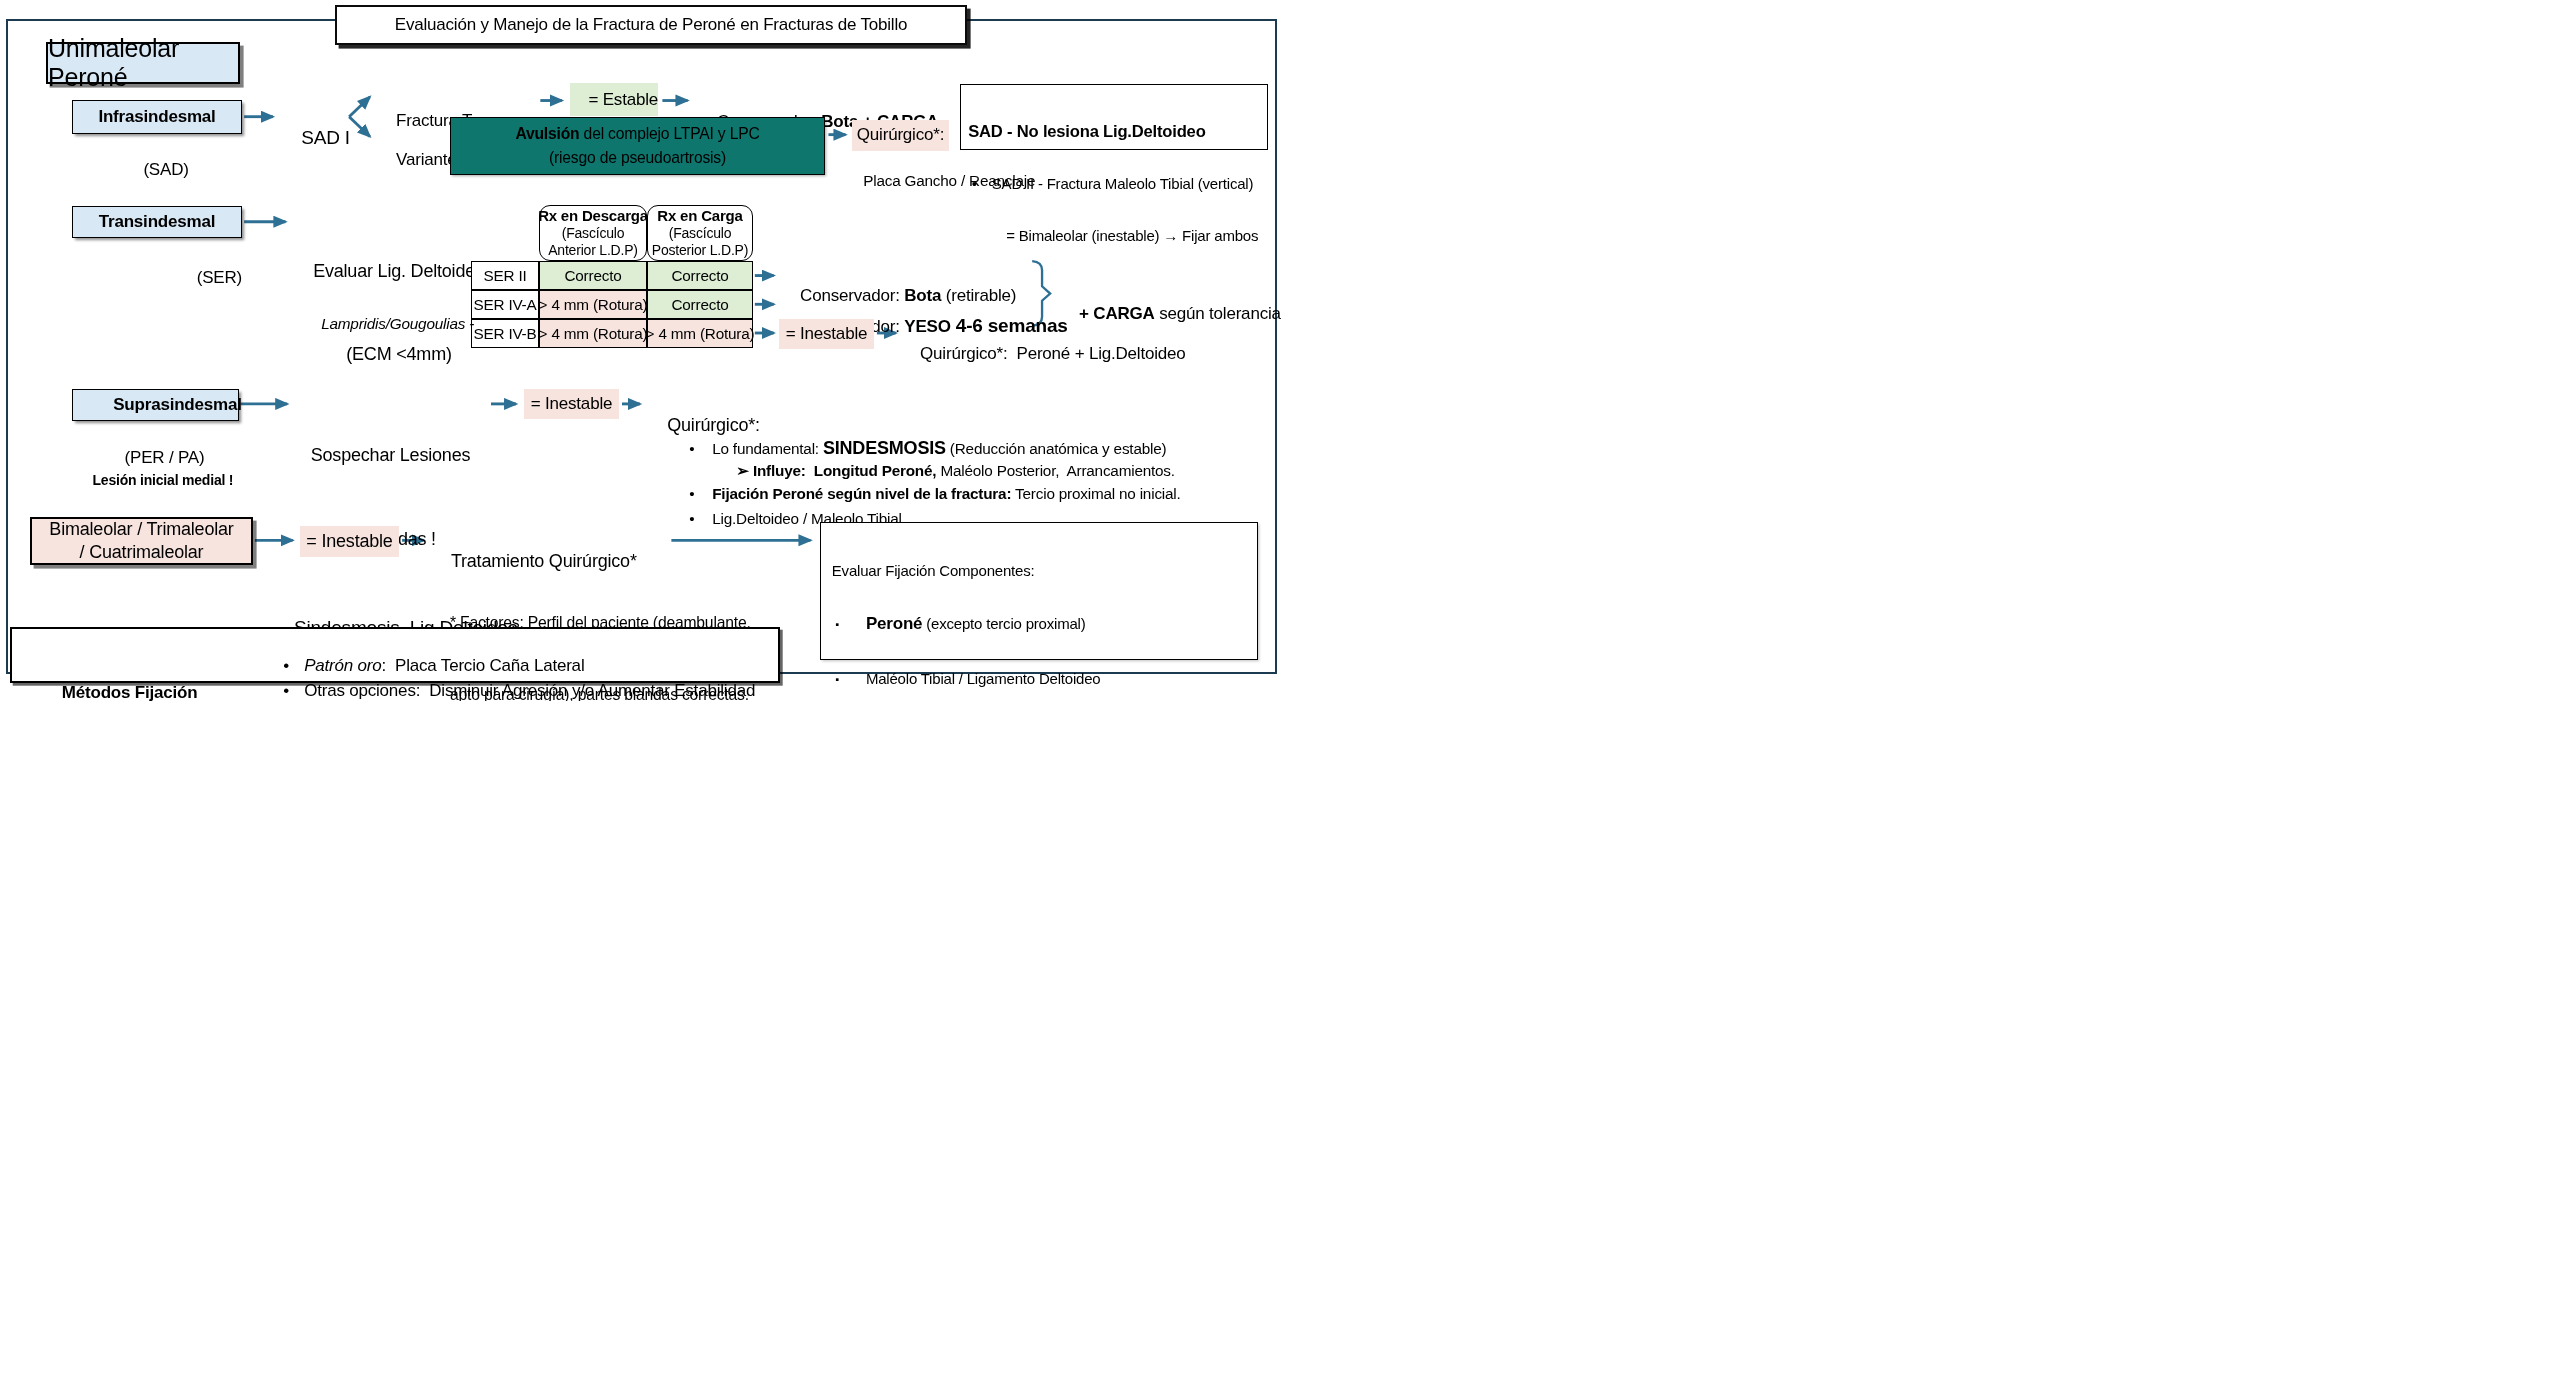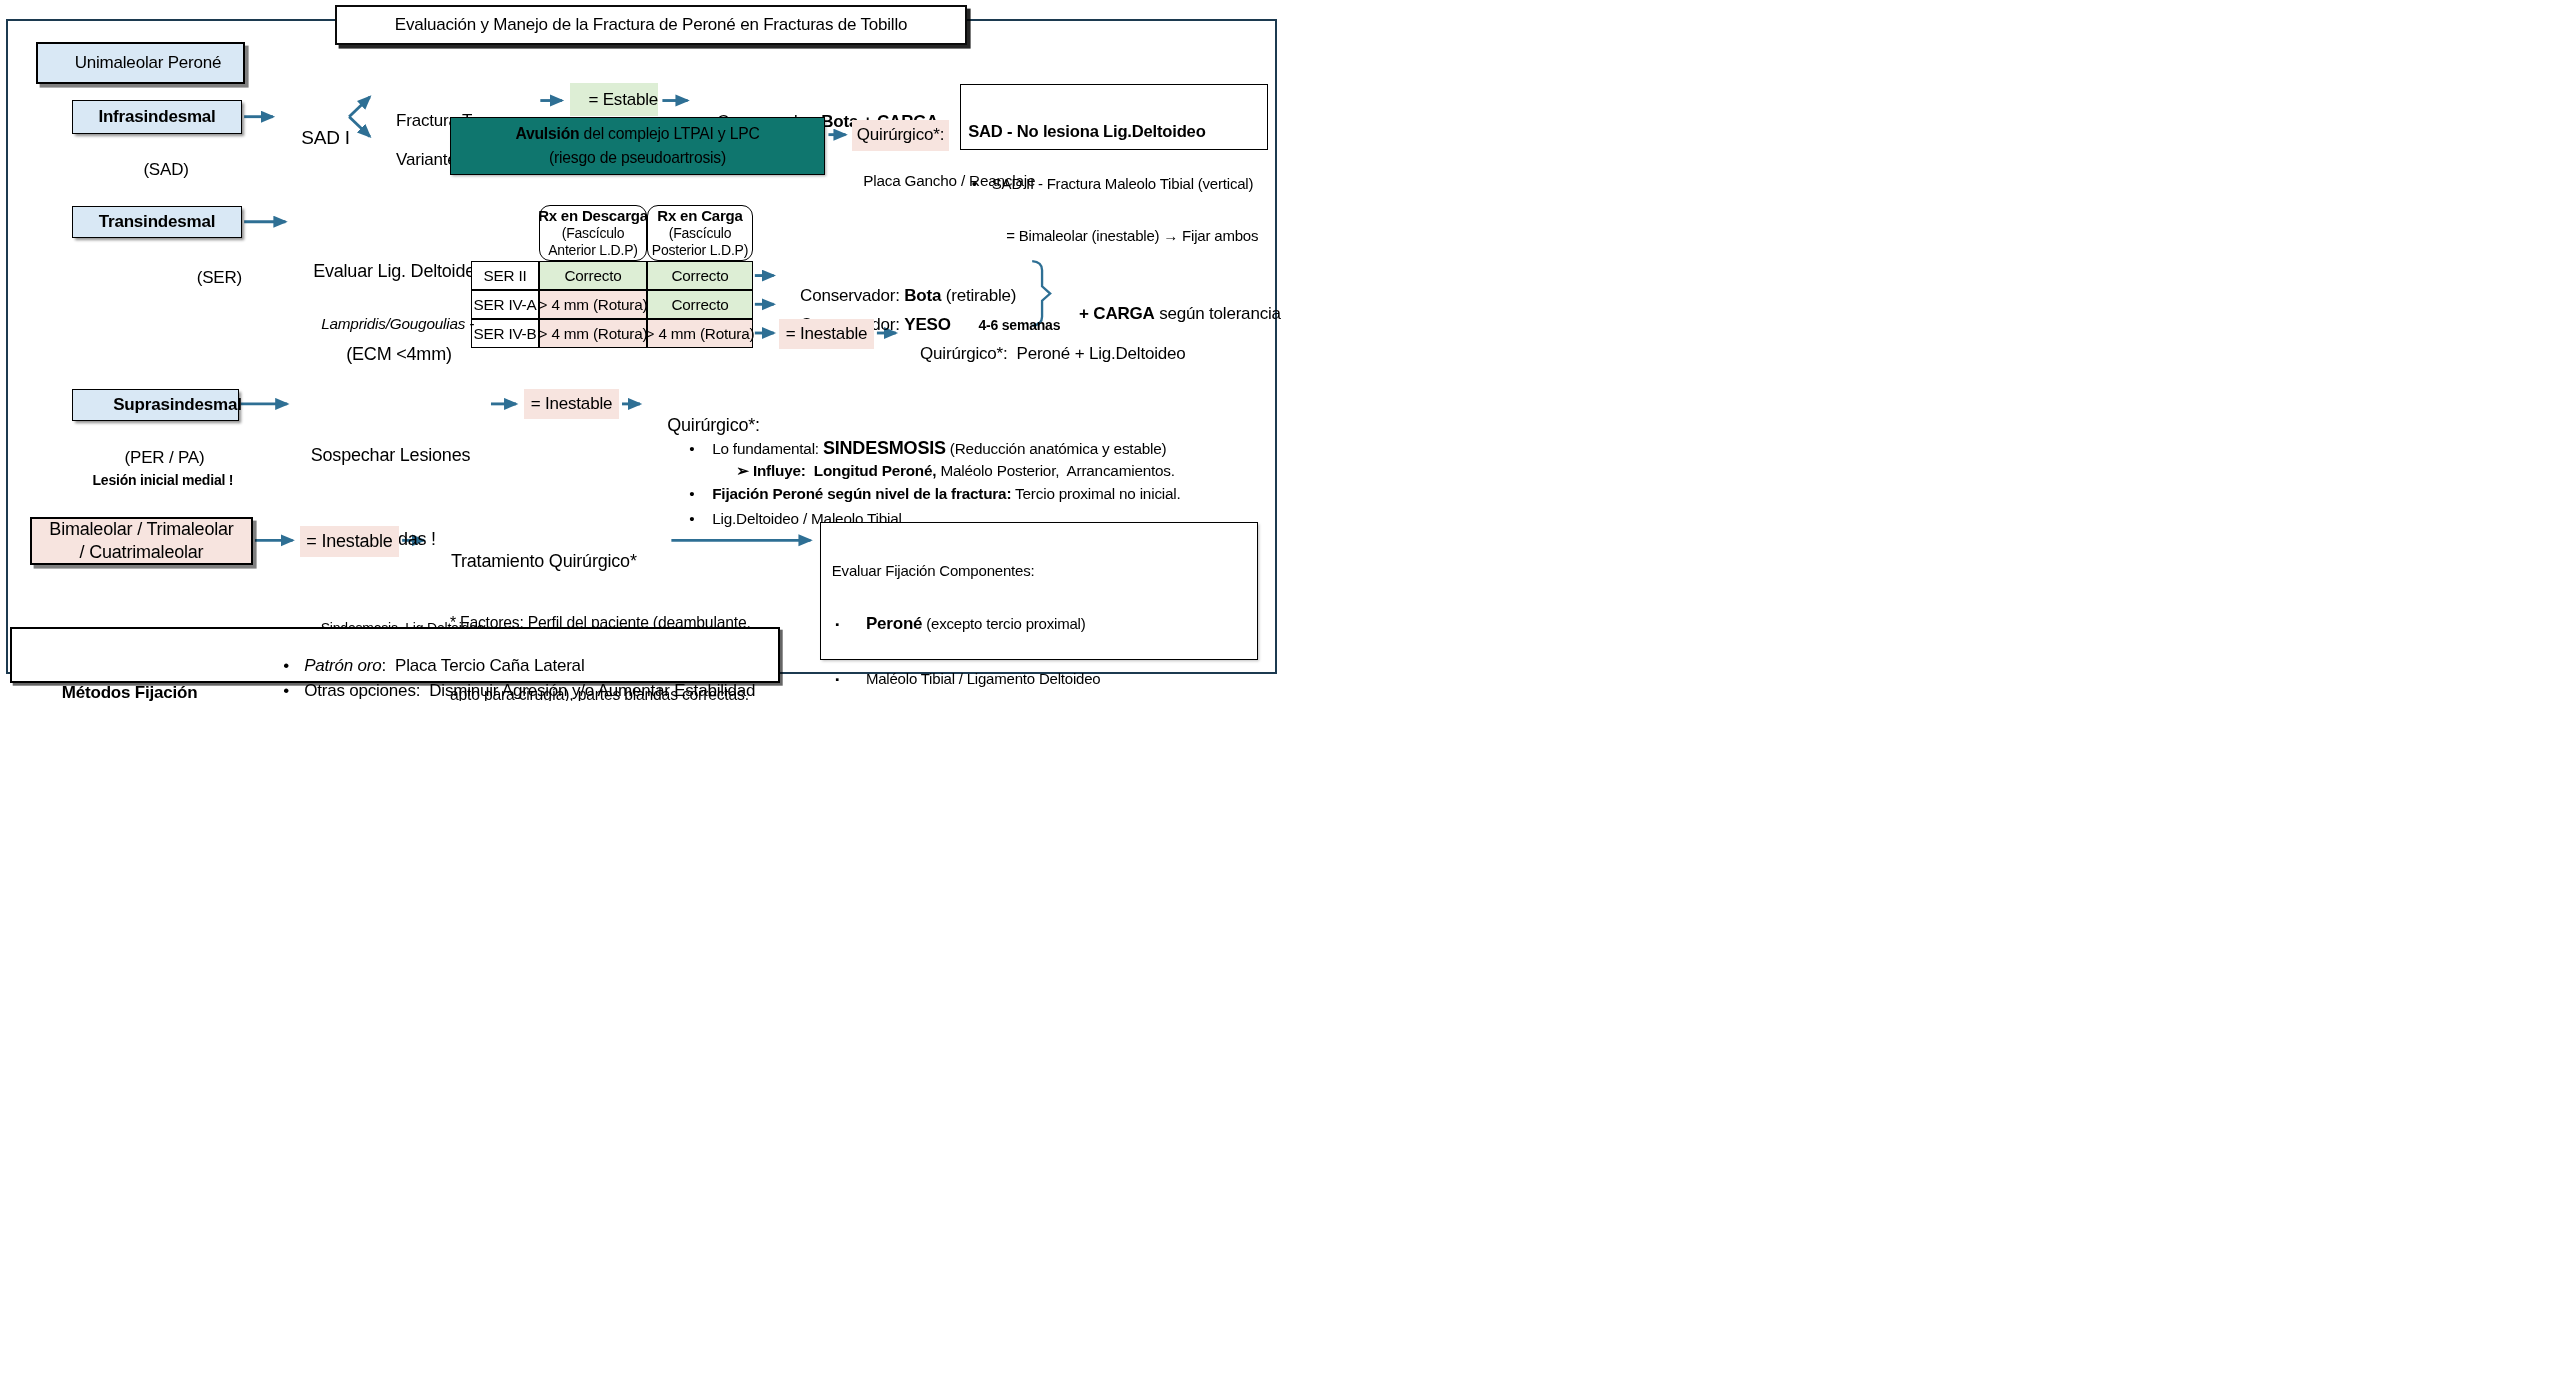--- a/index.html
+++ b/index.html
@@ -16,22 +16,22 @@
   .t{position:absolute;white-space:pre;font-size:17px;line-height:1.18;}
   .b{font-weight:bold;}
   .it{font-style:italic;}
   .box{position:absolute;display:flex;flex-direction:column;align-items:center;justify-content:center;text-align:center;box-sizing:border-box;white-space:pre;}
   .bluebox{background:var(--blue-fill,#d9e8f5);border:1.8px solid #000;box-shadow:2.7px 2.7px 2.7px rgba(0,0,0,0.45);font-weight:bold;font-size:17px;}
   .greenbox{background:var(--green-fill,#ddeed5);font-size:17px;align-items:flex-end;}
   .pinkbox{background:var(--pink-fill,#f7e4df);font-size:17px;}
   .whitebox{background:#0f766e;border:1.8px solid #000;}
   .title-box{position:absolute;left:335px;top:4.5px;width:628px;height:36px;background:#fff;border:2.2px solid #0b0b0b;
              box-shadow:3.6px 3.6px 0 rgba(0,0,0,0.85);display:flex;align-items:center;justify-content:center;font-size:17px;z-index:5;}
-  .uni-box{position:absolute;left:36px;top:42px;width:190px;height:38px;background:var(--blue-fill,#d9e8f5);
-           border:2.2px solid #000;box-shadow:3.6px 3.6px 0 rgba(0,0,0,0.5);display:flex;align-items:center;justify-content:center;font-size:17px;padding-left:15px;}
+  .uni-box{position:absolute;left:46px;top:42px;width:190px;height:38px;background:var(--blue-fill,#d9e8f5);
+           border:2.2px solid #000;box-shadow:3.6px 3.6px 0 rgba(0,0,0,0.5);display:flex;align-items:center;justify-content:center;font-size:25px;}
   .sertable{position:absolute;left:471px;top:205px;display:grid;grid-template-columns:68px 108px 106px;grid-template-rows:56px 29px 29px 29px;}
   .cell{border:1.4px solid #000;display:flex;flex-direction:column;align-items:center;justify-content:center;background:#fff;font-size:15.3px;box-sizing:border-box;white-space:pre;}
   .cell.corner{border:none;background:transparent;}
   .cell.ok{background:var(--green-fill,#ddeed5);}
   .cell.bad{background:var(--pink-fill,#f7e4df);}
   .hcell{font-size:14px;line-height:1.22;border-radius:11px;}
   .hcell .b{font-size:15px;}
   .sadinfo{position:absolute;left:960px;top:84px;width:308px;height:66px;background:#fff;border:1.3px solid #000;
            box-sizing:border-box;padding:4.5px 7.2px;white-space:pre;}
   .sadinfo .ttl{font-weight:bold;font-size:16.6px;line-height:1.25;}
@@ -43,21 +43,21 @@
   .evalbox .ttl{font-size:15px;line-height:20px;}
   .eval-row{font-size:15px;line-height:22.4px;padding-left:3.6px;}
   .eval-row .mk{display:inline-block;width:30.5px;font-size:10.8px;vertical-align:0.9px;}
   .bigbold{font-weight:bold;font-size:17px;}
   .bullet .mk{display:inline-block;width:23px;}
   .metbox{position:absolute;left:10px;top:627px;width:770px;height:56px;background:#fff;border:2.2px solid #000;
           box-shadow:2.7px 2.7px 0 rgba(0,0,0,0.6);box-sizing:border-box;z-index:4;}
   .met-label{position:absolute;left:12.6px;top:3.6px;width:210px;text-align:center;font-weight:bold;font-size:17px;line-height:24px;white-space:pre;}
   .met-row{position:absolute;white-space:pre;font-size:17px;}
   .met-row .mk{display:inline-block;width:36px;text-align:center;}
-  .small{font-size:14px;margin-left:24px;}
+  .small{font-size:19px;}
 </style>
 </head>
 <body>
 
 <div class="canvas">
 
   <div class="outer-border"></div>
 
   <svg class="arrows" width="1288" height="701" viewBox="0 0 1435 781">
     <defs>

